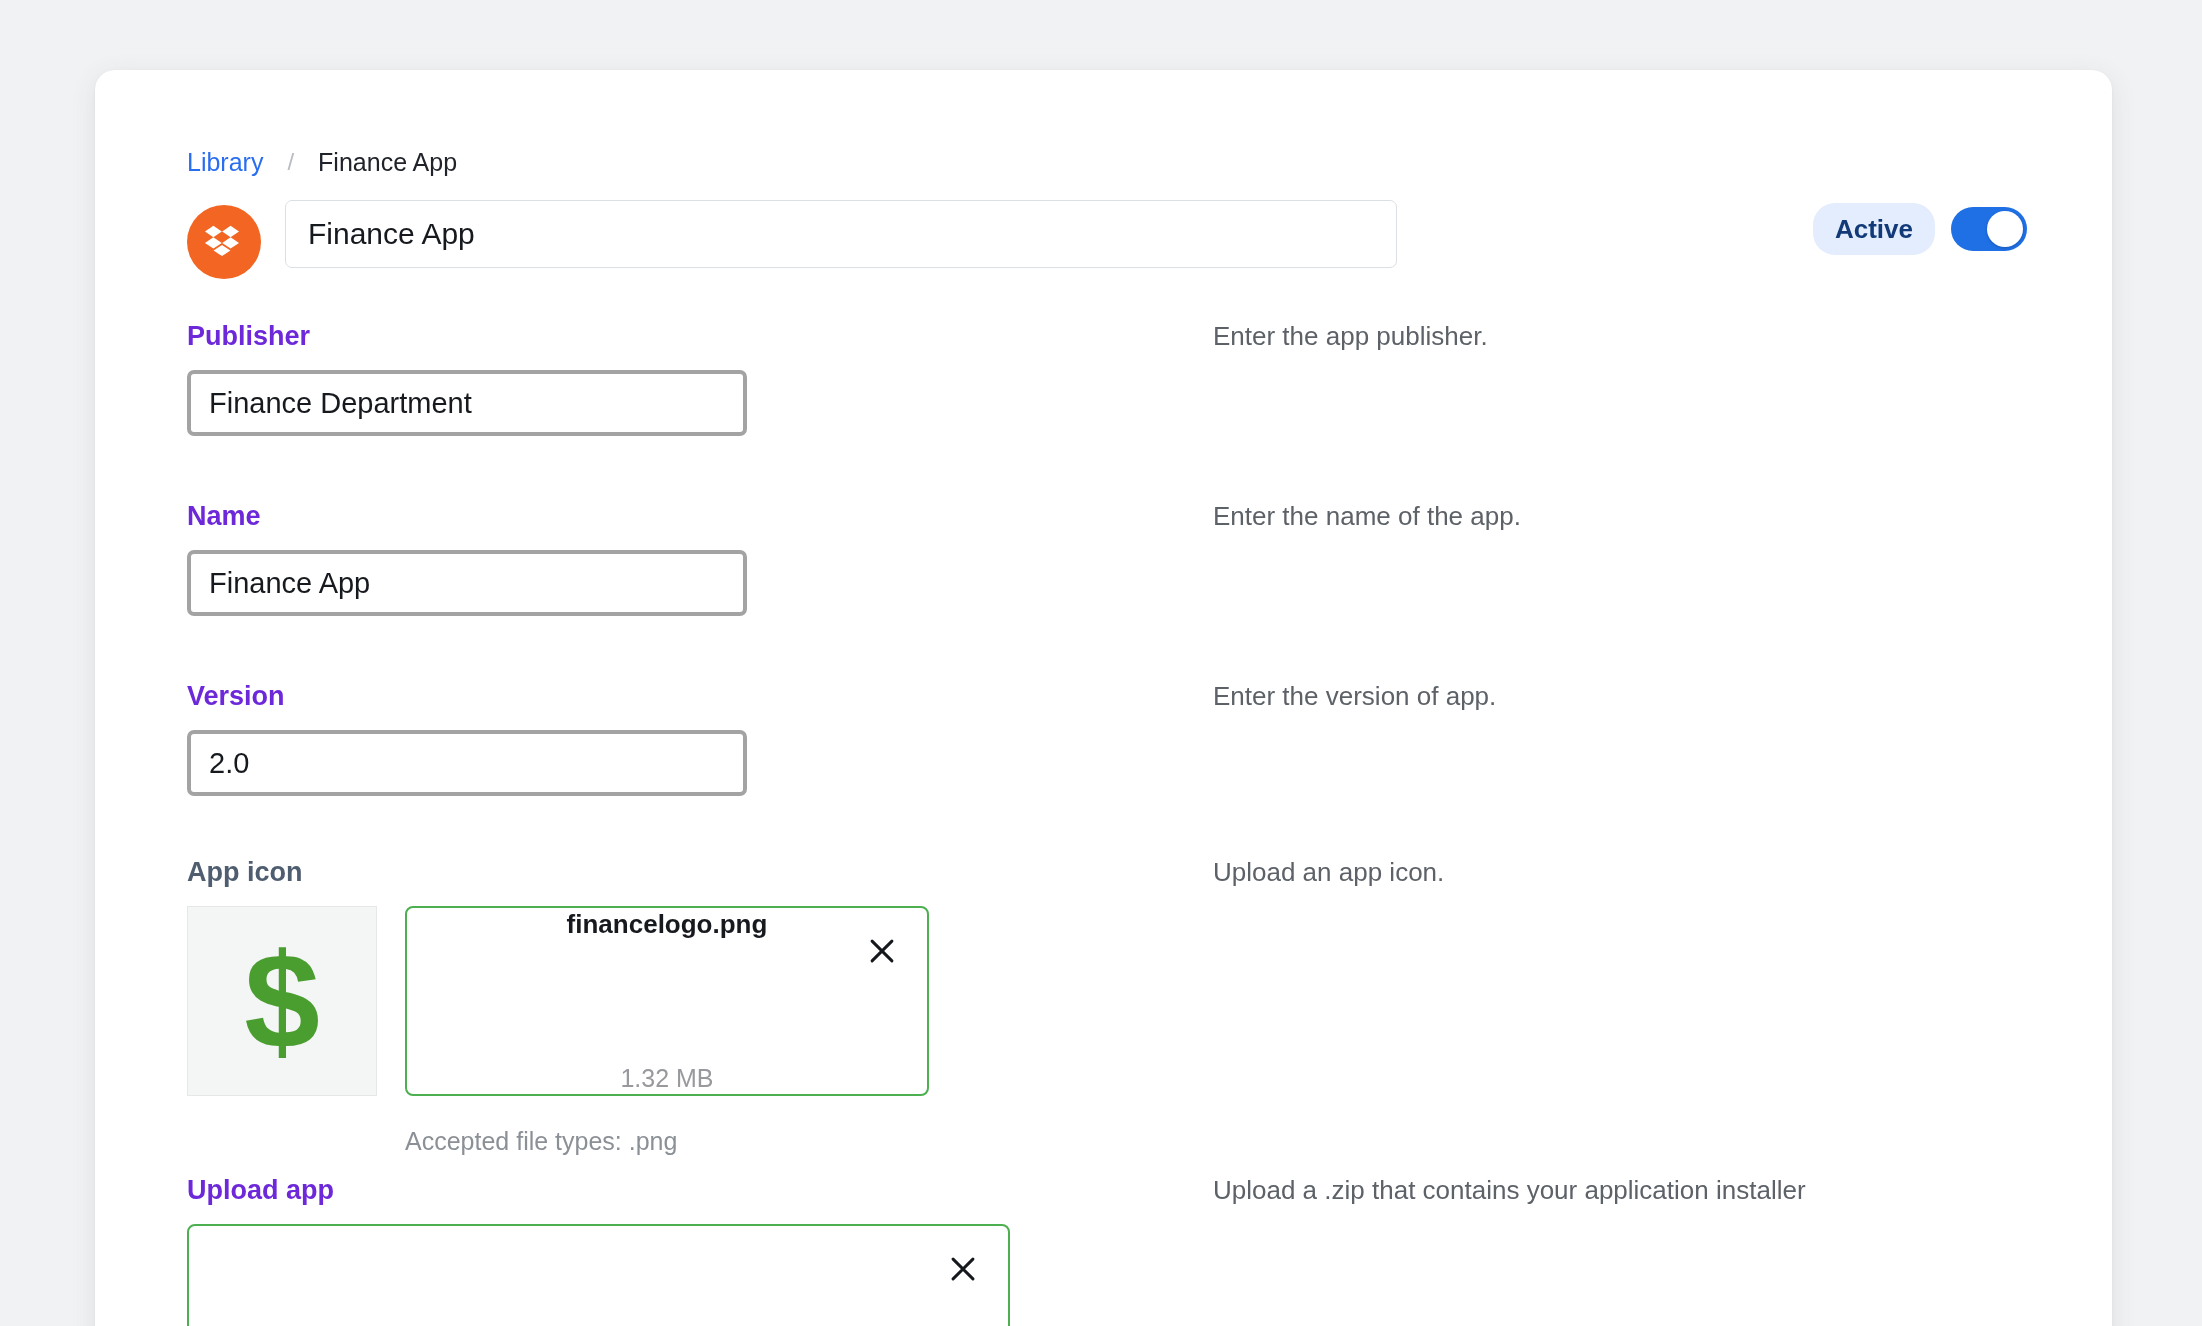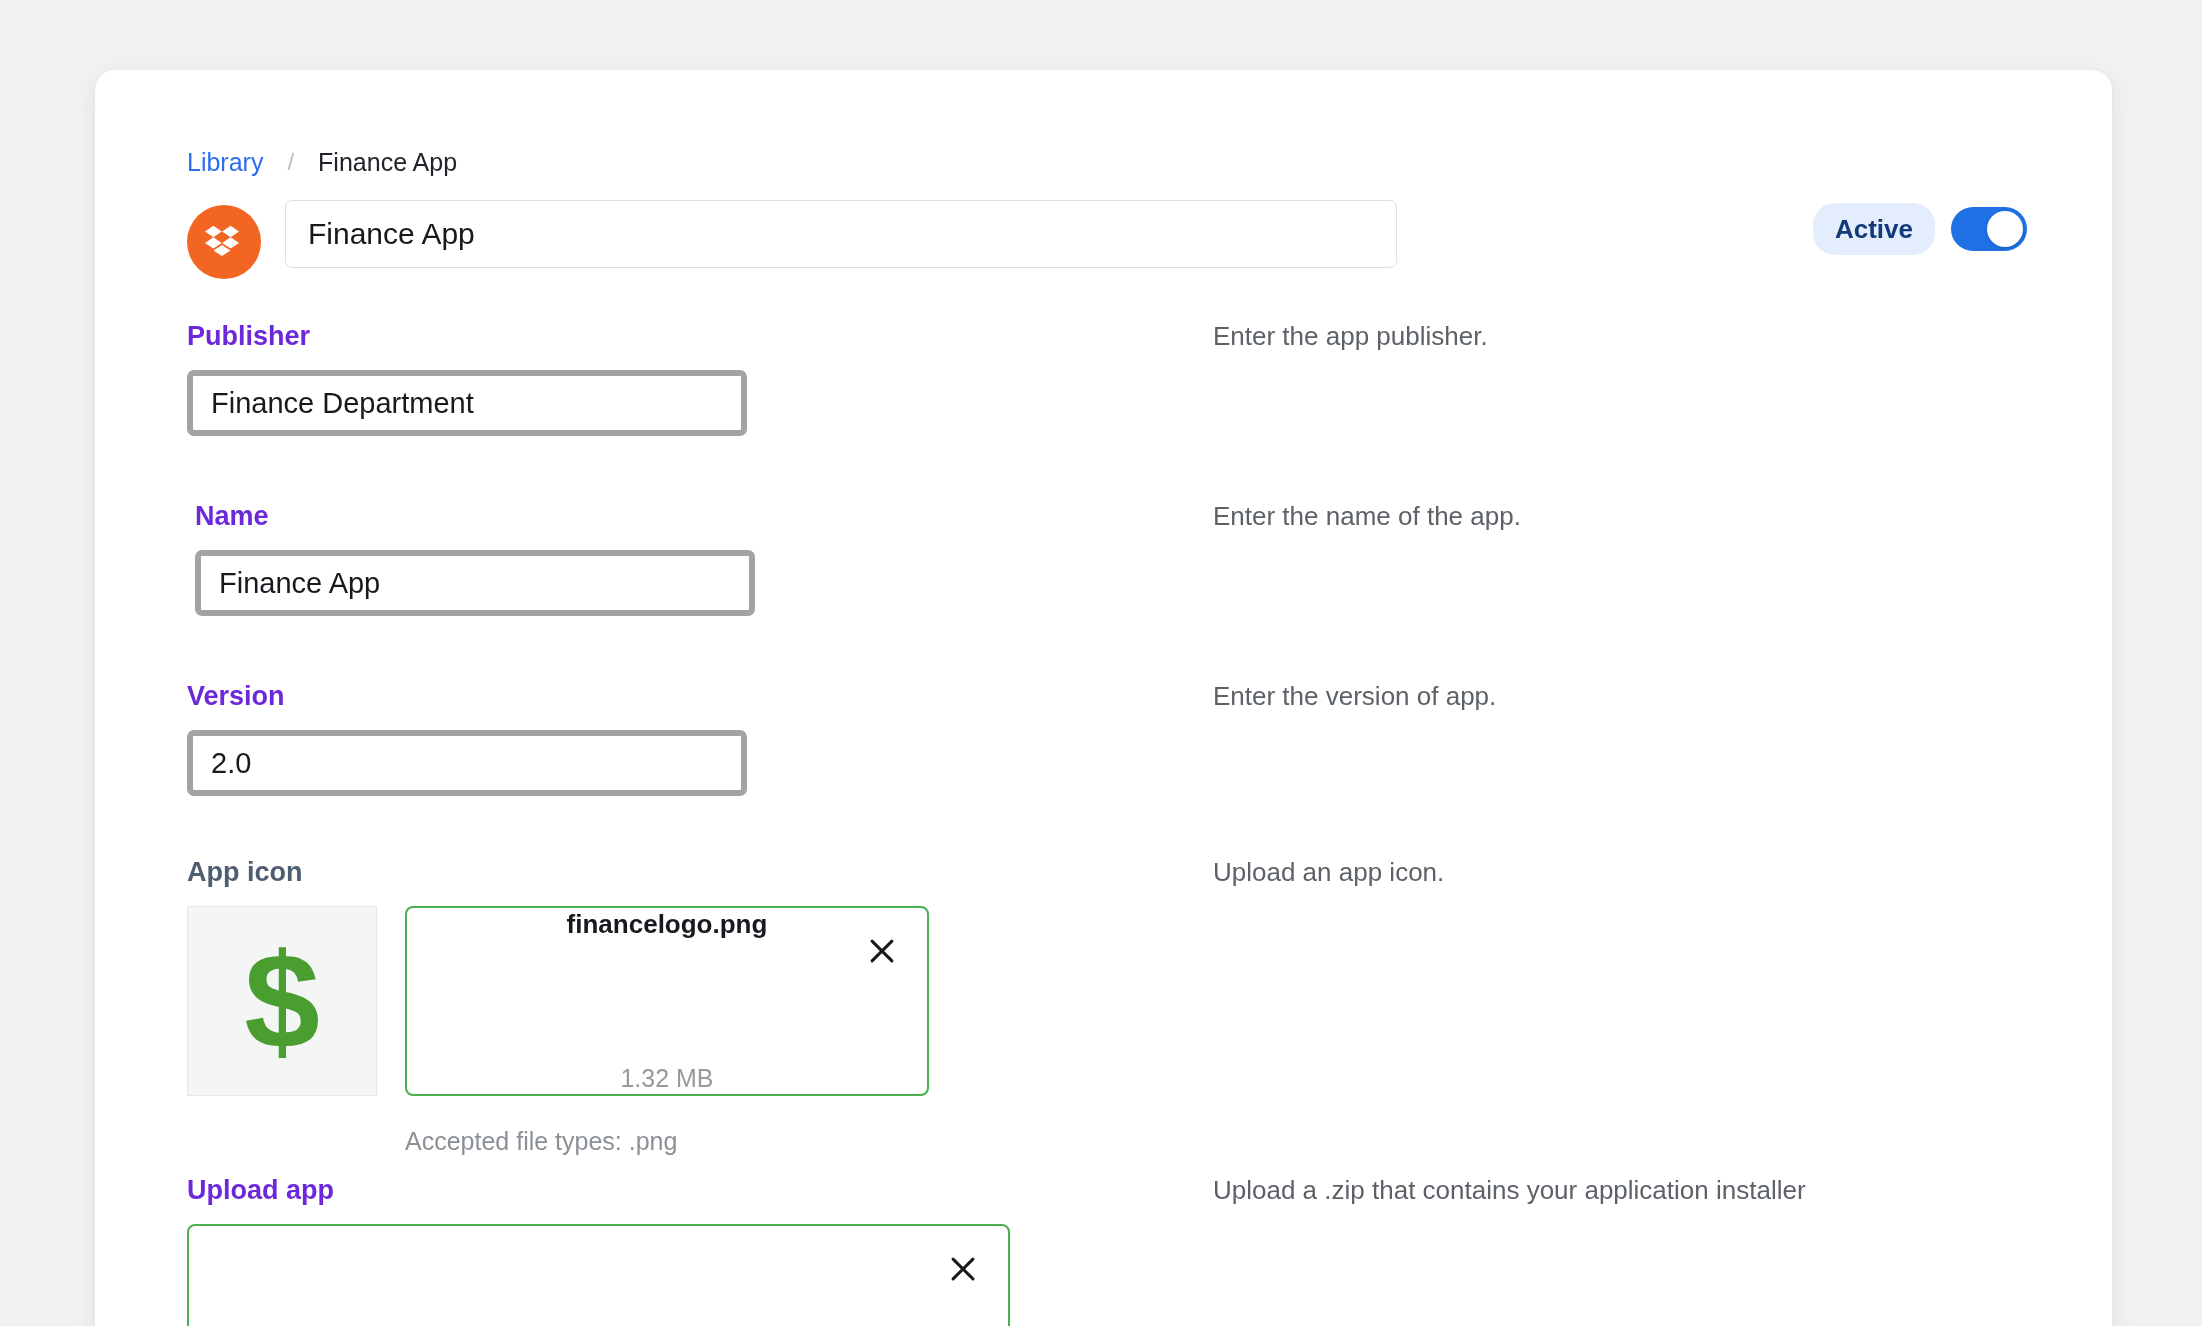--- a/index.html
+++ b/index.html
@@ -149,21 +149,21 @@
     color: #6d28d9;
     margin: 0 0 18px 0;
     line-height: 32px;
   }
   .field-label.muted { color: #4f5d70; }
 
   .field-input {
     width: 560px;
     height: 66px;
     box-sizing: border-box;
-    border: 6px solid #a3a3a3;
+    border: 4px solid #a3a3a3;
     border-radius: 7px;
     background: #fff;
     font-family: "Liberation Sans", sans-serif;
     font-size: 29px;
     color: #16191d;
     padding: 0 18px;
     outline: none;
     display: block;
   }
 
@@ -282,21 +282,21 @@
         </div>
       </div>
     </div>
 
     <div class="field" style="top:250px;">
       <div class="field-label">Publisher</div>
       <input class="field-input" type="text" value="Finance Department" style="">
     </div>
     <div class="hint" style="top:250px;">Enter the app publisher.</div>
 
-    <div class="field" style="top:430px;margin-left:8px;">
+    <div class="field" style="top:430px;">
       <div class="field-label">Name</div>
       <input class="field-input" type="text" value="Finance App" style="">
     </div>
     <div class="hint" style="top:430px;">Enter the name of the app.</div>
 
     <div class="field" style="top:610px;">
       <div class="field-label">Version</div>
       <input class="field-input" type="text" value="2.0" style="">
     </div>
     <div class="hint" style="top:610px;">Enter the version of app.</div>

